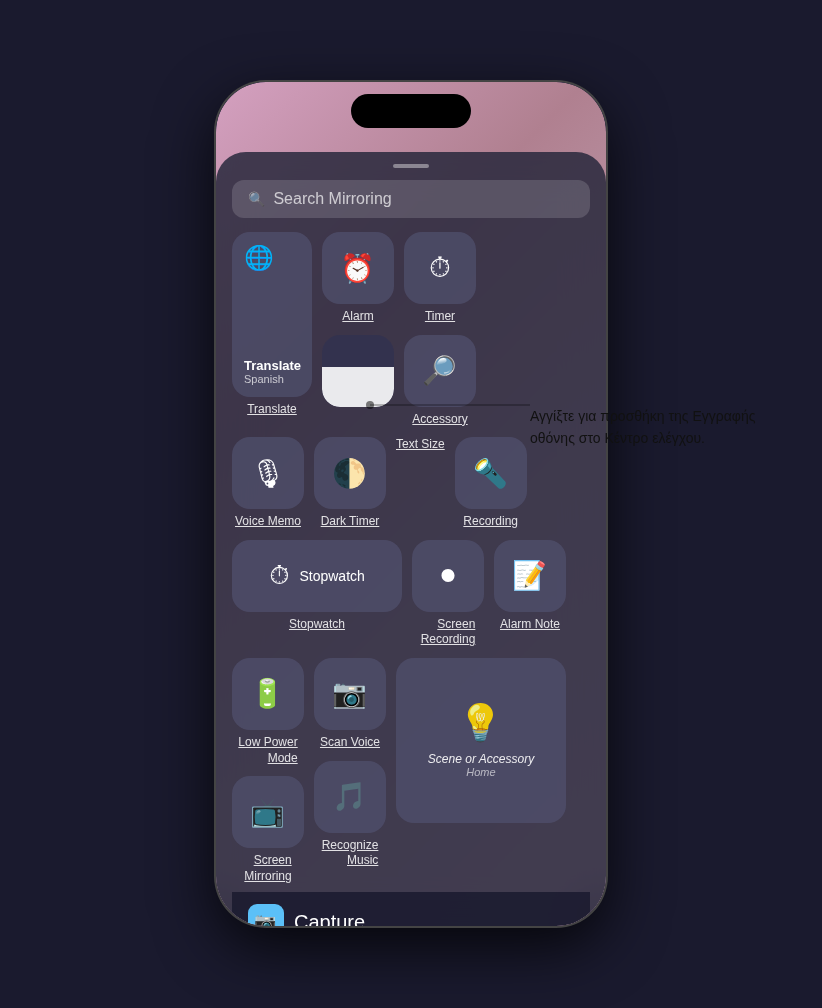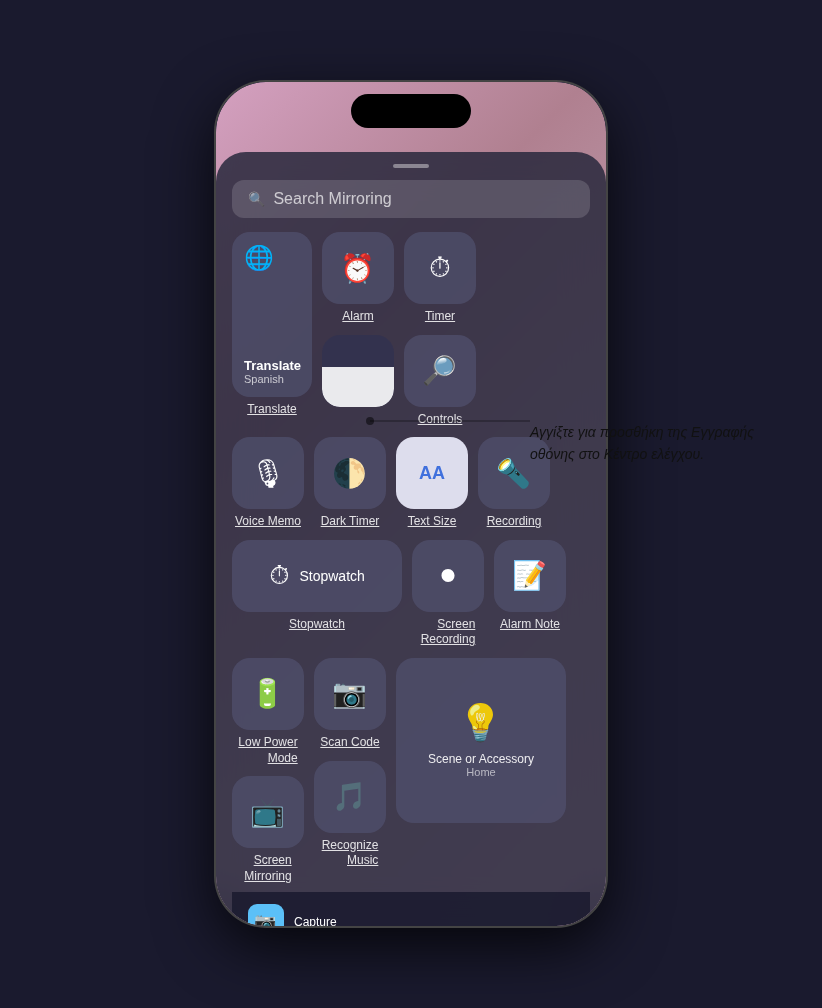--- a/index.html
+++ b/index.html
@@ -180,42 +180,39 @@
             <div class="cell">
               <div class="icon-box sz-sm">
                 <span class="icon-font">⏱</span>
               </div>
               <span class="lbl">Timer</span>
             </div>
             <div class="cell">
               <div class="icon-box sz-sm">
                 <span class="icon-font">🔎</span>
               </div>
-              <span class="lbl">Controls</span>
+              <span class="lbl">Accessory</span>
             </div>
           </div>
         </div>
 
         <div style="display:flex; gap:10px;">
           <div class="cell">
             <div class="icon-box sz-sm">
               <span class="icon-font">🎙</span>
             </div>
             <span class="lbl">Voice Memo</span>
           </div>
           <div class="cell">
             <div class="icon-box sz-sm">
               <span class="icon-font">🌓</span>
             </div>
             <span class="lbl">Dark Timer</span>
           </div>
           <div class="cell">
-            <div class="icon-box sz-sm" style="flex-direction:column; background:rgba(240,240,255,0.9);">
-              <span style="font-size:18px; font-weight:700; color:#4070dd;">AA</span>
-            </div>
             <span class="lbl">Text Size</span>
           </div>
           <div class="cell">
             <div class="icon-box sz-sm">
               <span class="icon-font">🔦</span>
             </div>
             <span class="lbl">Recording</span>
           </div>
         </div>
 
@@ -256,64 +253,64 @@
                 <span class="icon-font">📺</span>
               </div>
               <span class="lbl">Screen<br>Mirroring</span>
             </div>
           </div>
           <div class="col" style="gap:10px;">
             <div class="cell">
               <div class="icon-box sz-sm">
                 <span class="icon-font">📷</span>
               </div>
-              <span class="lbl">Scan Code</span>
+              <span class="lbl">Scan Voice</span>
             </div>
             <div class="cell">
               <div class="icon-box sz-sm">
                 <span class="icon-font">🎵</span>
               </div>
               <span class="lbl">Recognize<br>Music</span>
             </div>
           </div>
 
           <div class="cell">
             <div class="icon-box sz-big" style="flex-direction:column; gap:8px; width:170px; height:165px;">
               <span style="font-size:36px; color:rgba(255,255,255,0.9);">💡</span>
-              <div style="text-align:center;">
+              <div style="text-align:center;font-style:italic;">
                 <div style="font-size:12px; color:rgba(255,255,255,0.9);">Scene or Accessory</div>
                 <div style="font-size:11px; color:rgba(255,255,255,0.6);">Home</div>
               </div>
             </div>
           </div>
         </div>
 
       </div>
 
       <div class="bottom-bar" style="border-radius: 0 0 30px 30px;">
         <div style="display:flex; align-items:center; gap:10px;">
           <div style="width:36px;height:36px;background:#5bc0f8;border-radius:9px;display:flex;align-items:center;justify-content:center;font-size:18px;">
             <span>📷</span>
           </div>
-          <span style="color:white;font-size:12px;font-weight:500;">Capture</span>
+          <span style="color:white;font-size:20px;font-weight:500;">Capture</span>
         </div>
         <div style="display:flex;justify-content:space-around;padding:2px 30px;">
           
           
           
         </div>
       </div>
     </div>
   </div>
 </div>
 
 <div style="position:absolute; left:530px; top:400px; width:230px;">
   <div style="position:relative;">
 
     <svg width="230" height="60" style="position:absolute; top:-30px; left:-160px; overflow:visible;">
       <line x1="0" y1="30" x2="160" y2="30" stroke="rgba(0,0,0,0.5)" stroke-width="1"></line>
       <circle cx="0" cy="30" r="4" fill="rgba(0,0,0,0.5)"></circle>
     </svg>
-    <div style="margin-top:21px; font-size:14px; color:#111; line-height:1.6; font-family:-apple-system,sans-serif;font-style:italic;">Αγγίξτε για προσθήκη
+    <div style="margin-top:5px; font-size:14px; color:#111; line-height:1.6; font-family:-apple-system,sans-serif;">Αγγίξτε για προσθήκη
 της Εγγραφής οθόνης
 στο Κέντρο ελέγχου.</div>
   </div>
 </div>
 
 </body></html>

